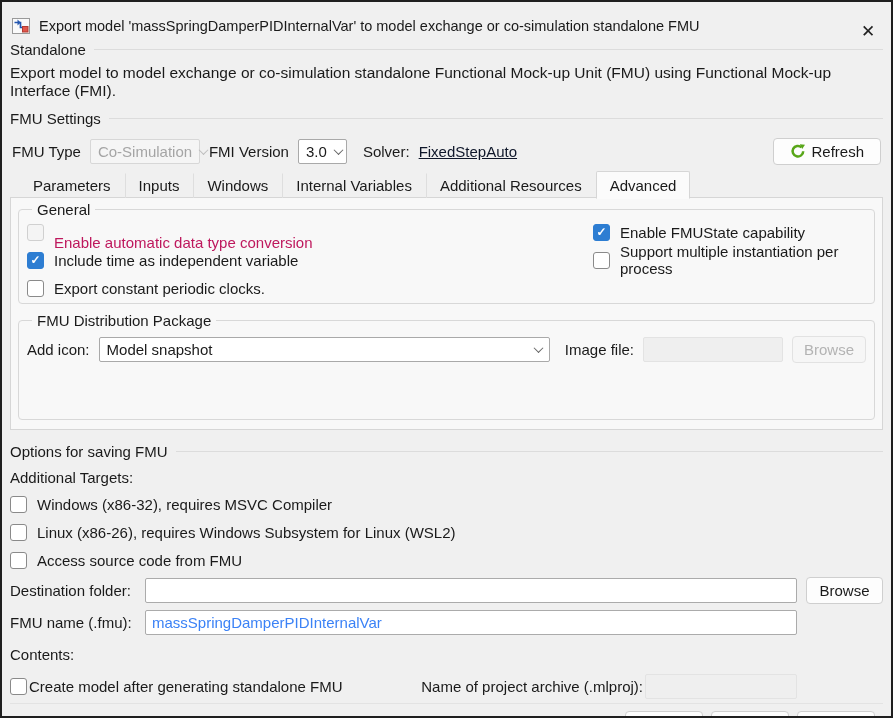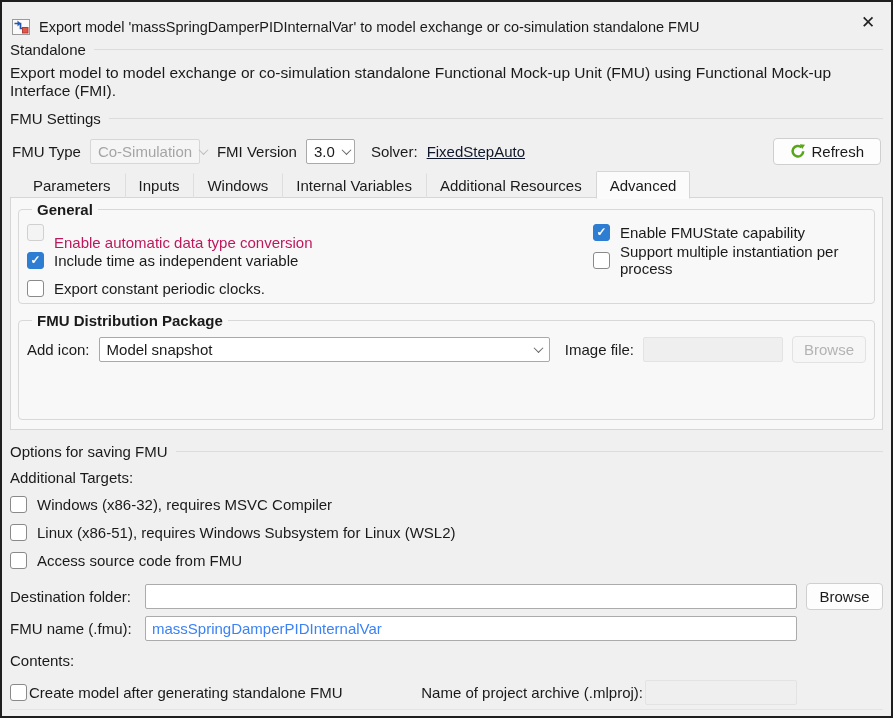--- a/index.html
+++ b/index.html
@@ -4,21 +4,21 @@
 <style>
   * { box-sizing: border-box; }
   html,body { margin:0; padding:0; background:#cfcfcf; }
   body { width:893px; height:718px; font-family:"Liberation Sans", sans-serif; }
   .dialog {
     width:893px; height:718px; background:#f0f0f0;
     border:2px solid #1f1f1f; display:flex; flex-direction:column;
     font-size:15px; color:#1a1a1a; overflow:hidden;
   }
   
-  .titlebar { height:33px; flex:none; display:flex; align-items:flex-end; padding:0 8px 0 10px; gap:9px; }
+  .titlebar { height:33px; flex:none; display:flex; align-items:flex-start; padding:16px 8px 0 10px; gap:9px; }
   .app-icon { flex:none; width:18px; height:16px; display:inline-flex; }
   .title-text { flex:1; font-size:14.5px; white-space:nowrap; overflow:hidden; }
   .close-btn { flex:none; width:30px; height:26px; display:flex; align-items:center; justify-content:center;
                font-size:17px; color:#222; cursor:default; }
   
   .sect { display:flex; align-items:center; gap:8px; margin:2px 0 0 0; height:24px; }
   .sect-label { white-space:nowrap; }
   .sect-rule { flex:1; height:1px; background:#dcdcdc; }
   .content { flex:1; padding:0 8px; display:flex; flex-direction:column; }
   .desc-text { margin:3px 0 4px 0; font-size:15.5px; }
@@ -40,21 +40,21 @@
   
   .tabs { display:flex; align-items:flex-end; padding-left:9px; height:27px; flex:none; position:relative; z-index:2; }
   .tab { padding:3px 13px 4px 13px; border:1px solid transparent; border-bottom:none;
          background:transparent; white-space:nowrap; position:relative; }
   .tab + .tab { border-left:1px solid #dedede; }
   .tab.active { background:#fbfbfb; border:1px solid #d6d6d6; border-bottom:1px solid #fbfbfb;
                 margin-bottom:-1px; padding-top:5px; border-radius:2px 2px 0 0; }
   .tab-panel { border:1px solid #d6d6d6; background:#f8f8f8; height:233px; flex:none;
                padding:3px 7px 8px 7px; margin-top:-1px; }
   fieldset { border:1px solid #d8d8d8; border-radius:4px; margin:0; padding:0 8px 4px 8px; }
-  legend { padding:0 5px; margin-left:5px; font-size:15px;font-weight:bold; }
+  legend { padding:0 5px; margin-left:5px; font-size:15px; }
   .fs-general { height:103px; }
   .fs-dist { height:108px; margin-top:8px; }
   .general-cols { display:flex; }
   .gen-left { width:566px; flex:none; }
   .gen-right { flex:1; }
   .cbrow { display:flex; align-items:center; gap:10px; height:28px; }
   .cb { width:17px; height:17px; border:1px solid #8a8a8a; border-radius:3px; background:#fff;
         flex:none; display:inline-flex; align-items:center; justify-content:center; }
   .cb.checked { background:#2d7dd2; border-color:#2d7dd2; }
   .cb.checked::after { content:"✓"; color:#fff; font-size:12px; font-weight:bold; line-height:1; }
@@ -116,21 +116,21 @@
       <span class="sect-label">FMU Settings</span>
       <span class="sect-rule"></span>
     </div>
 
     <div class="settings-row">
       <span>FMU Type</span>
       <span class="selectbox disabled" style="width:110px">
         <span>Co-Simulation</span>
         <span class="chev"></span>
       </span>
-      <span style="margin-left:8px">FMI Version</span>
+      <span style="margin-left:0">FMI Version</span>
       <span class="selectbox" style="width:49px">
         <span>3.0</span>
         <span class="chev"></span>
       </span>
       <span style="margin-left:7px">Solver:</span>
       <span class="link">FixedStepAuto</span>
       <span class="spacer"></span>
       <span class="btn">
         <svg class="refresh-ico" viewBox="0 0 16 16">
           <path d="M13.2 8.2 a5.3 5.3 0 1 1 -1.7 -3.9" fill="none" stroke="#58a618" stroke-width="2.5"></path>
@@ -206,29 +206,29 @@
 
     <div class="add-targets-label">Additional Targets:</div>
 
     <div class="target-rows">
       <div class="cbrow">
         <span class="cb"></span>
         <span class="cb-label">Windows (x86-32), requires MSVC Compiler</span>
       </div>
       <div class="cbrow">
         <span class="cb"></span>
-        <span class="cb-label">Linux (x86-51), requires Windows Subsystem for Linux (WSL2)</span>
+        <span class="cb-label">Linux (x86-26), requires Windows Subsystem for Linux (WSL2)</span>
       </div>
       <div class="cbrow">
         <span class="cb"></span>
         <span class="cb-label">Access source code from FMU</span>
       </div>
     </div>
 
-    <div class="field-row" style="margin-top:6px">
+    <div class="field-row" style="margin-top:0">
       <span class="lbl-dest">Destination folder:</span>
       <input class="textinput grow" value="" style="">
       <span class="btn browse-main">
         <span>Browse</span>
       </span>
     </div>
 
     <div class="field-row">
       <span class="lbl-fmu">FMU name (.fmu):</span>
       <input class="textinput grow end-pad" value="massSpringDamperPIDInternalVar" style="">

